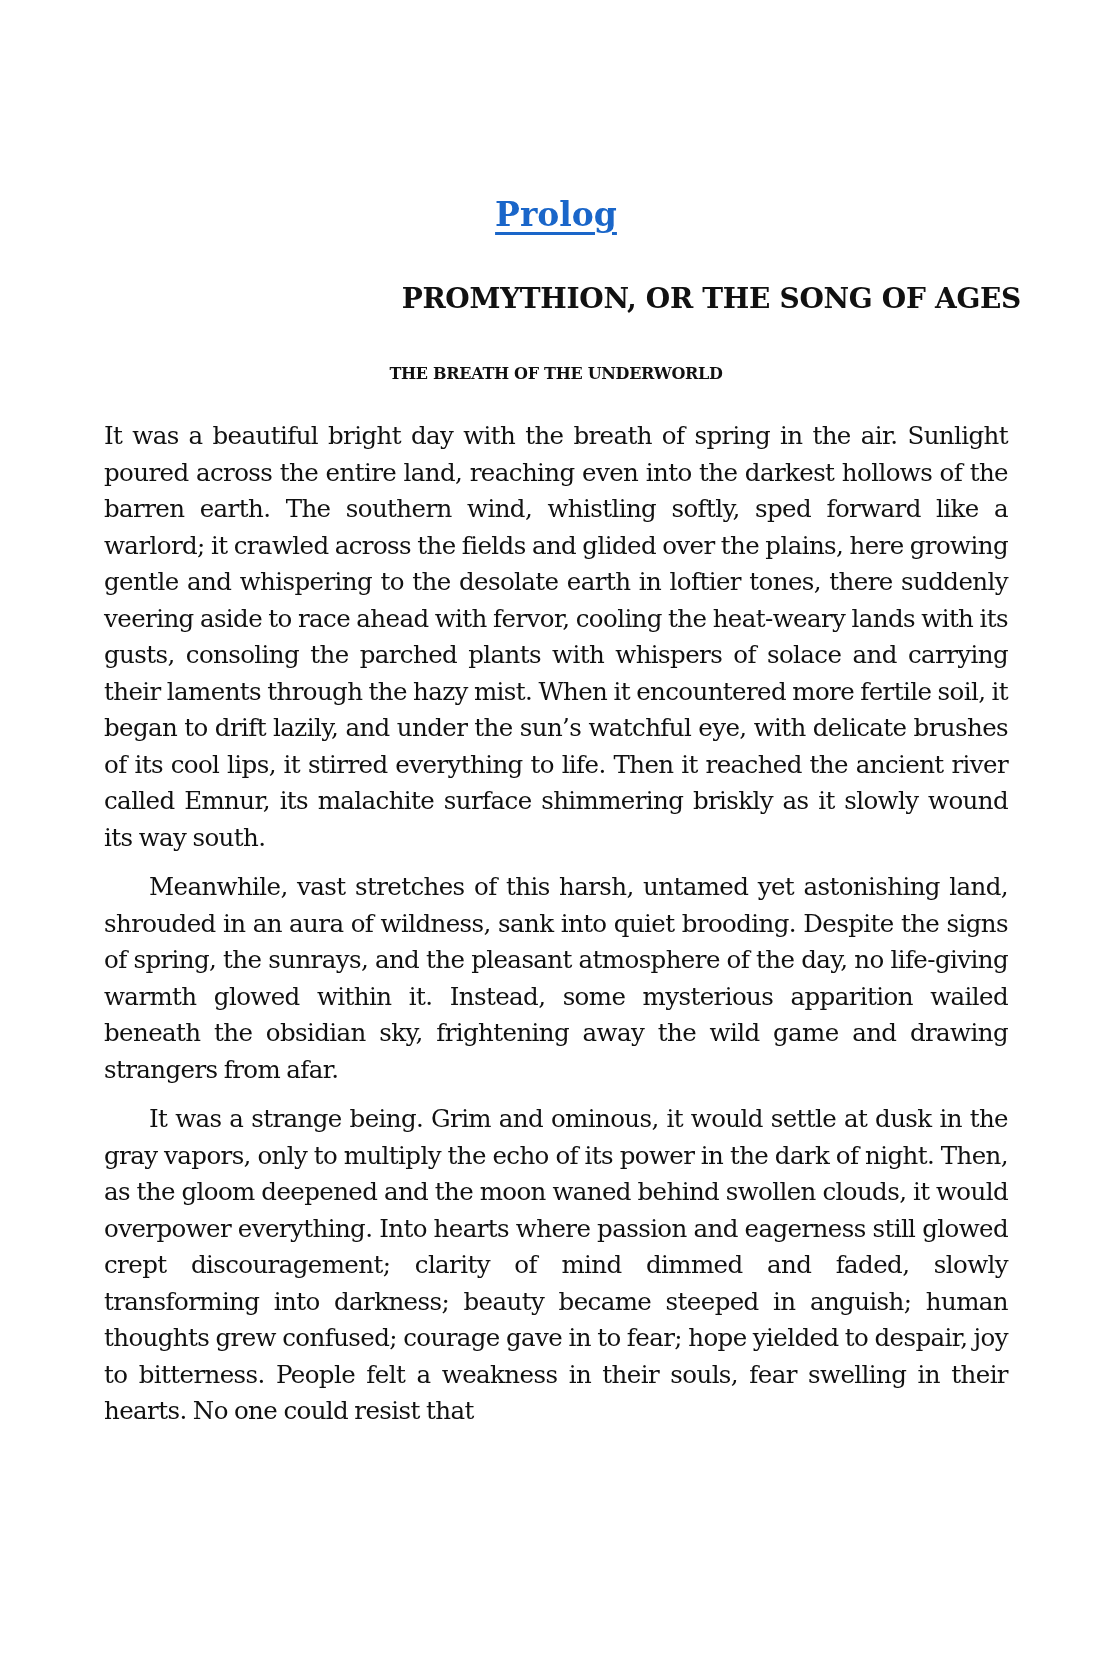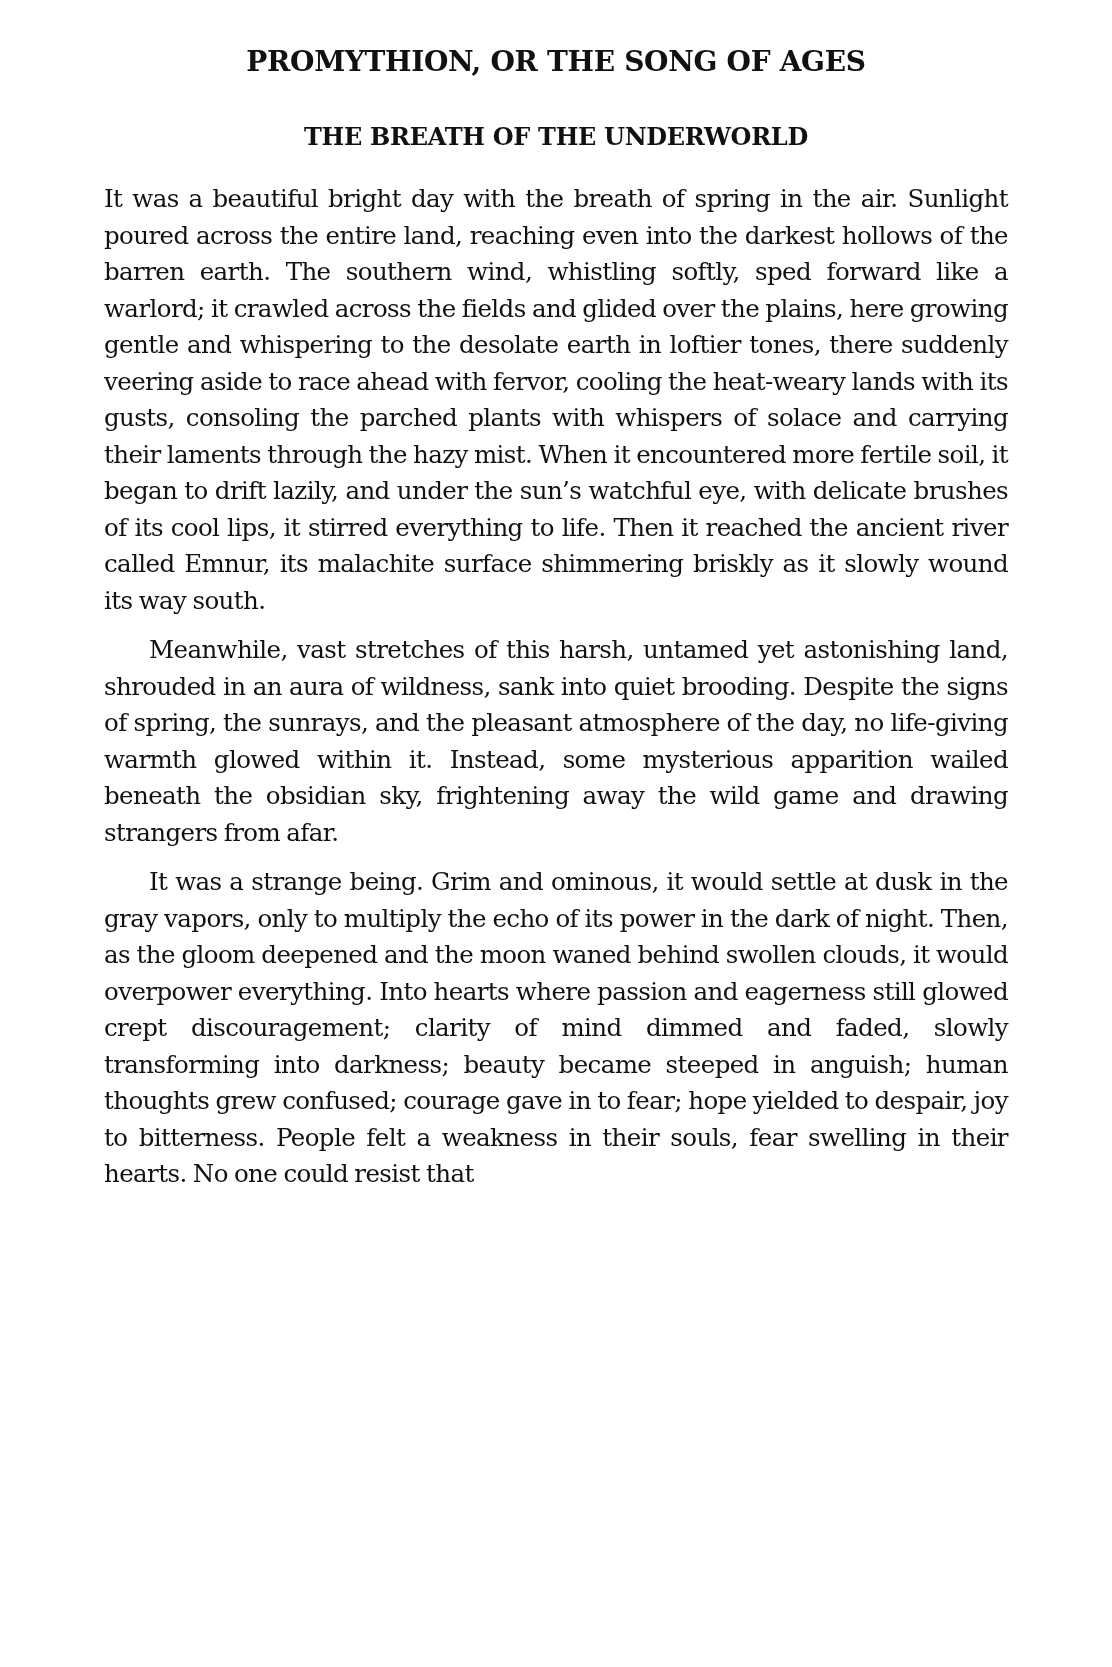--- a/index.html
+++ b/index.html
@@ -30,35 +30,35 @@
       font-weight: bold;
       font-size: 33px;
       line-height: 44px;
       color: #1a66c9;
       text-decoration: underline;
       text-decoration-thickness: 3px;
       text-underline-offset: 6px;
       letter-spacing: 0px;
     }
     .title {
-      text-align: center;
+      text-align: right;
       margin: 44px 0 0 0;
       font-family: "DejaVu Serif", serif;
       font-weight: bold;
       font-size: 28px;
       line-height: 36px;
       color: #111111;
       letter-spacing: -0.3px;
     }
     .subtitle {
       text-align: center;
       margin: 41px 0 0 0;
       font-family: "DejaVu Serif", serif;
       font-weight: bold;
-      font-size: 24px;
+      font-size: 16px;
       line-height: 32px;
       color: #111111;
       letter-spacing: -0.3px;
     }
     .body-text {
       margin-top: 28px;
       font-family: "DejaVu Serif", serif;
       font-size: 24.5px;
       line-height: 36.5px;
       letter-spacing: -0.6px;
@@ -70,20 +70,21 @@
       margin: 13px;
     }
     .body-text p.indent {
       text-indent: 45px;
     }
   </style>
 </head>
 <body>
 
 <div class="page">
+  <a class="chapter-link" style="color: rgb(26, 102, 201);">Prolog</a>
 
   <h1 class="title">PROMYTHION, OR THE SONG OF AGES</h1>
 
   <h2 class="subtitle">THE BREATH OF THE UNDERWORLD</h2>
 
   <div class="body-text">
     <p>It was a beautiful bright day with the breath of spring in the air. Sunlight poured across the entire land, reaching even into the darkest hollows of the barren earth. The southern wind, whistling softly, sped forward like a warlord; it crawled across the fields and glided over the plains, here growing gentle and whispering to the desolate earth in loftier tones, there suddenly veering aside to race ahead with fervor, cooling the heat-weary lands with its gusts, consoling the parched plants with whispers of solace and carrying their laments through the hazy mist. When it encountered more fertile soil, it began to drift lazily, and under the sun’s watchful eye, with delicate brushes of its cool lips, it stirred everything to life. Then it reached the ancient river called Emnur, its malachite surface shimmering briskly as it slowly wound its way south.</p>
     <p class="indent">Meanwhile, vast stretches of this harsh, untamed yet astonishing land, shrouded in an aura of wildness, sank into quiet brooding. Despite the signs of spring, the sunrays, and the pleasant atmosphere of the day, no life-giving warmth glowed within it. Instead, some mysterious apparition wailed beneath the obsidian sky, frightening away the wild game and drawing strangers from afar.</p>
     <p class="indent">It was a strange being. Grim and ominous, it would settle at dusk in the gray vapors, only to multiply the echo of its power in the dark of night. Then, as the gloom deepened and the moon waned behind swollen clouds, it would overpower everything. Into hearts where passion and eagerness still glowed crept discouragement; clarity of mind dimmed and faded, slowly transforming into darkness; beauty became steeped in anguish; human thoughts grew confused; courage gave in to fear; hope yielded to despair, joy to bitterness. People felt a weakness in their souls, fear swelling in their hearts. No one could resist that</p>
   </div>

